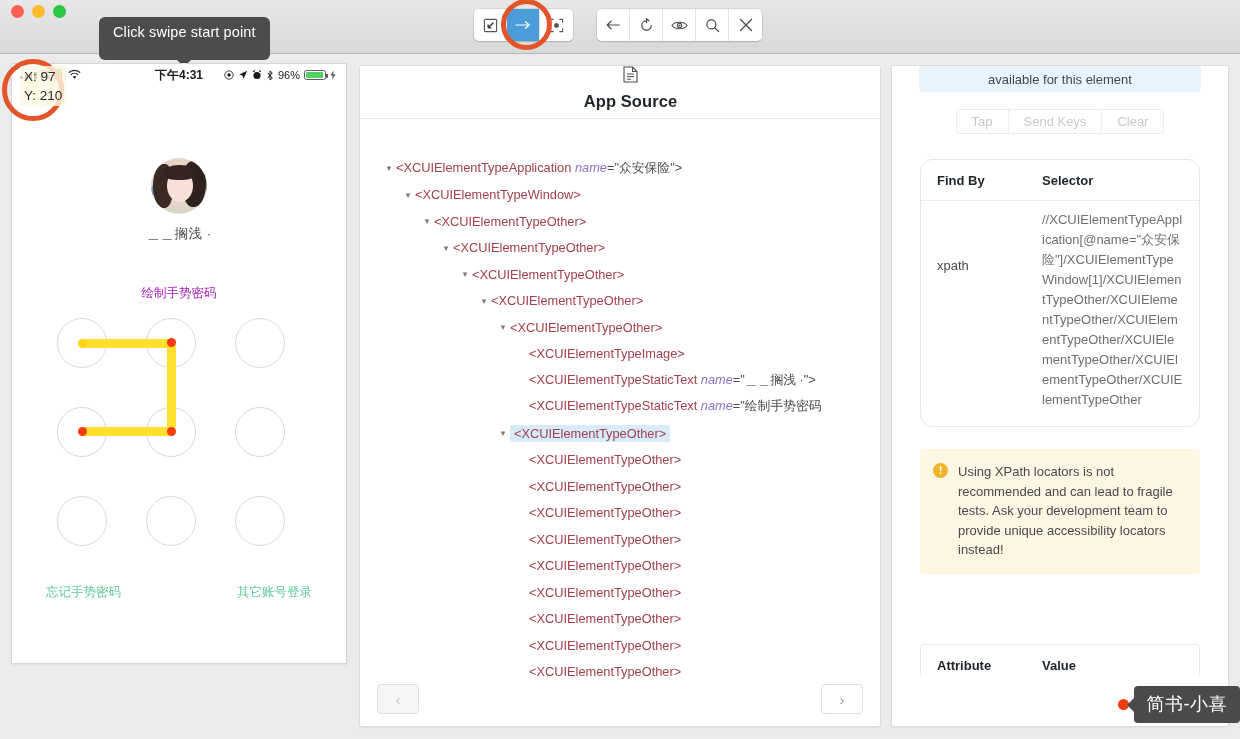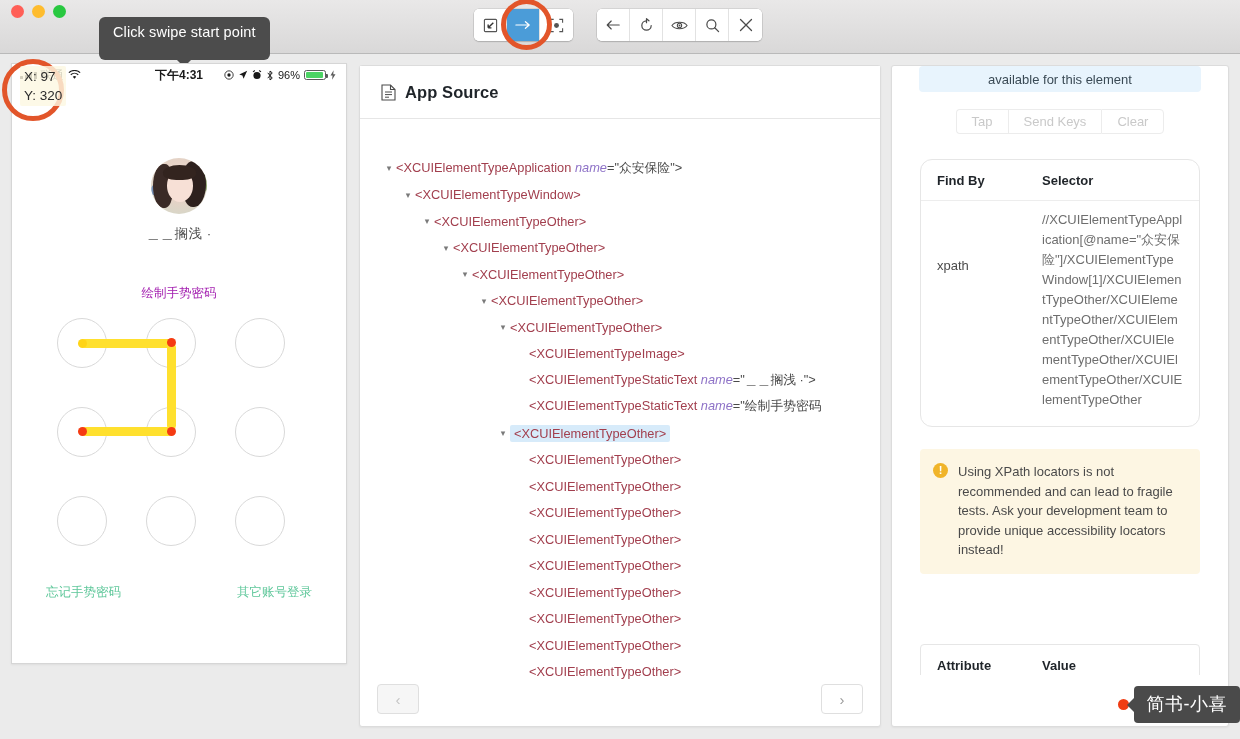--- a/index.html
+++ b/index.html
@@ -116,21 +116,21 @@
   .links { display: flex; justify-content: space-between; padding: 22px 34px 0; }
   .links span { font-size: 12.5px; color: #5ec79a; }
 
   
   .panel {
     position: absolute; background: #fff; border: 1px solid #dcdcdc; border-radius: 3px;
     box-shadow: 0 1px 2px rgba(0,0,0,.05);
   }
   .panel-head {
     height: 53px; display: flex; align-items: center; gap: 9px;
-    padding: 0 0 0 21px; border-bottom: 1px solid #e6e6e6; background: #fff;
+    padding: 0 0 0 21px; border-bottom: 1px solid #e6e6e6; background: #fff; flex-direction: column;
   }
   .panel-title { font-size: 16.5px; color: #1f2429; font-weight: 600; letter-spacing: .1px; }
 
   #source-panel { left: 359px; top: 65px; width: 522px; height: 662px; }
   #source-body { position: relative; height: 609px; overflow: hidden; }
   .tree { padding: 36px 0 0 0; font-size: 12.8px; }
   .tnode { height: 26.5px; display: flex; align-items: center; white-space: nowrap; }
   .caret {
     width: 14px; display: inline-block; text-align: center; color: #7a7a7a; font-size: 9px;
     flex: 0 0 14px;
@@ -312,21 +312,21 @@
             <i></i>
           </span>
         <svg width="6" height="10" viewBox="0 0 7 11">
             <path d="M4.2 0 L0.6 6 H3 L2.4 11 L6.4 4.6 H3.8 Z" fill="#5a5a5a"></path>
           </svg>
       </div>
     </div>
 
     <div class="coord-badge">
       <div>X: 97</div>
-      <div>Y: 320</div>
+      <div>Y: 210</div>
     </div>
 
     <div class="avatar">
       <span class="green"></span>
         <span class="blue"></span>
       <span class="hair-l"></span>
         <span class="hair-r"></span>
       <span class="face"></span>
         <span class="fringe"></span>
     </div>

